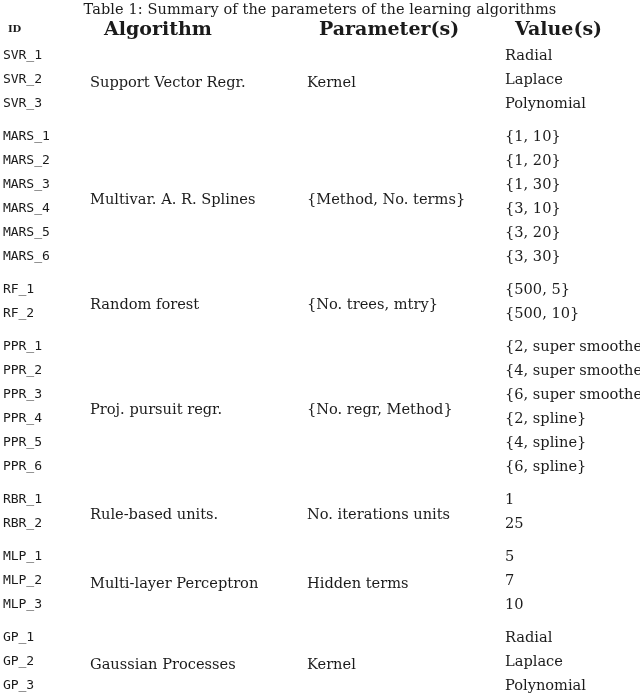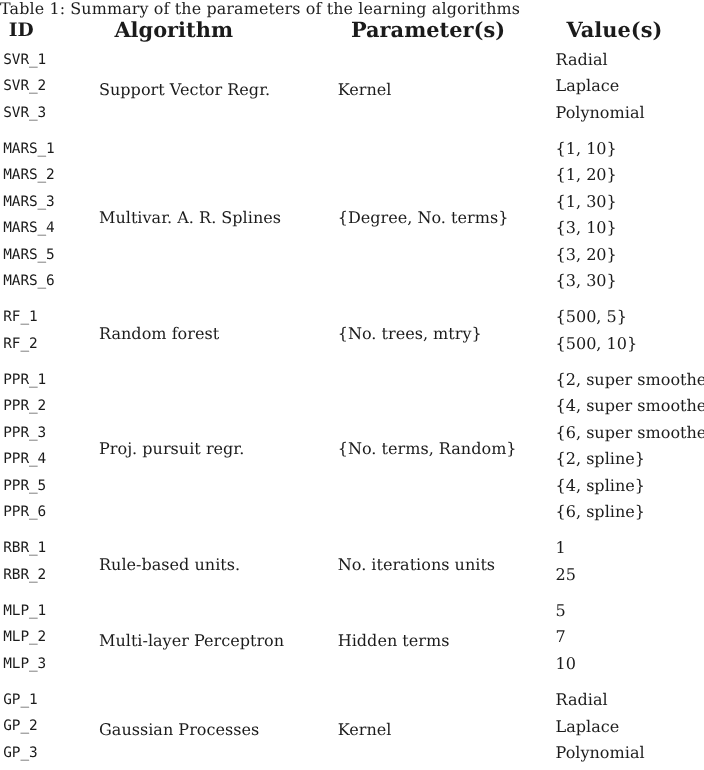--- a/index.html
+++ b/index.html
@@ -16,21 +16,21 @@
   }
 
   .table-wrap {
     position: relative;
     width: 640px;
     height: 700px;
     box-sizing: border-box;
   }
 
   .caption {
-    text-align: left;
+    text-align: center;
     font-size: 14.5px;
     line-height: 16px;
     padding-top: 1px;
     letter-spacing: 0.1px;
     color: #1b1b1b;
     font-family: "DejaVu Serif", "Liberation Serif", serif;
   }
 
   table.params {
     border-collapse: collapse;
@@ -64,21 +64,21 @@
   .col-par   { width: 186px; }
   .col-val   { width: 163px; }
 
   th.col-id, td.col-id {
     font-family: "DejaVu Sans Mono", "Liberation Mono", monospace;
     font-size: 13.1px;
     letter-spacing: -0.1px;
   }
   thead th.col-id {
     font-family: "DejaVu Serif", "Liberation Serif", serif;
-    font-size: 17px;
+    font-size: 10px;
   }
 
   td.col-id    { padding-left: 5px;  }
   thead th.col-id  { padding-left: 5px; }
   td.col-alg, thead th.col-alg { padding-left: 14px; }
   td.col-par, thead th.col-par { padding-left: 12px; }
   td.col-val, thead th.col-val { padding-left: 10px; }
 
   tbody tr { height: 24px; }
   tbody td { line-height: 24px; }
@@ -117,21 +117,21 @@
           <td class="col-id">SVR_2</td>
           <td class="col-val">Laplace</td>
         </tr>
         <tr class="last-in-group">
           <td class="col-id">SVR_3</td>
           <td class="col-val">Polynomial</td>
         </tr>
         <tr class="rule-mid first-in-group">
           <td class="col-id">MARS_1</td>
           <td class="col-alg group-cell" rowspan="6">Multivar. A. R. Splines</td>
-          <td class="col-par group-cell" rowspan="6">{Degree, No. terms}</td>
+          <td class="col-par group-cell" rowspan="6">{Method, No. terms}</td>
           <td class="col-val">{1, 10}</td>
         </tr>
         <tr>
           <td class="col-id">MARS_2</td>
           <td class="col-val">{1, 20}</td>
         </tr>
         <tr>
           <td class="col-id">MARS_3</td>
           <td class="col-val">{1, 30}</td>
         </tr>
@@ -153,21 +153,21 @@
           <td class="col-par group-cell" rowspan="2">{No. trees, mtry}</td>
           <td class="col-val">{500, 5}</td>
         </tr>
         <tr class="last-in-group">
           <td class="col-id">RF_2</td>
           <td class="col-val">{500, 10}</td>
         </tr>
         <tr class="rule-mid first-in-group">
           <td class="col-id">PPR_1</td>
           <td class="col-alg group-cell" rowspan="6">Proj. pursuit regr.</td>
-          <td class="col-par group-cell" rowspan="6">{No. terms, Random}</td>
+          <td class="col-par group-cell" rowspan="6">{No. regr, Method}</td>
           <td class="col-val">{2, super smoother}</td>
         </tr>
         <tr>
           <td class="col-id">PPR_2</td>
           <td class="col-val">{4, super smoother}</td>
         </tr>
         <tr>
           <td class="col-id">PPR_3</td>
           <td class="col-val">{6, super smoother}</td>
         </tr>

